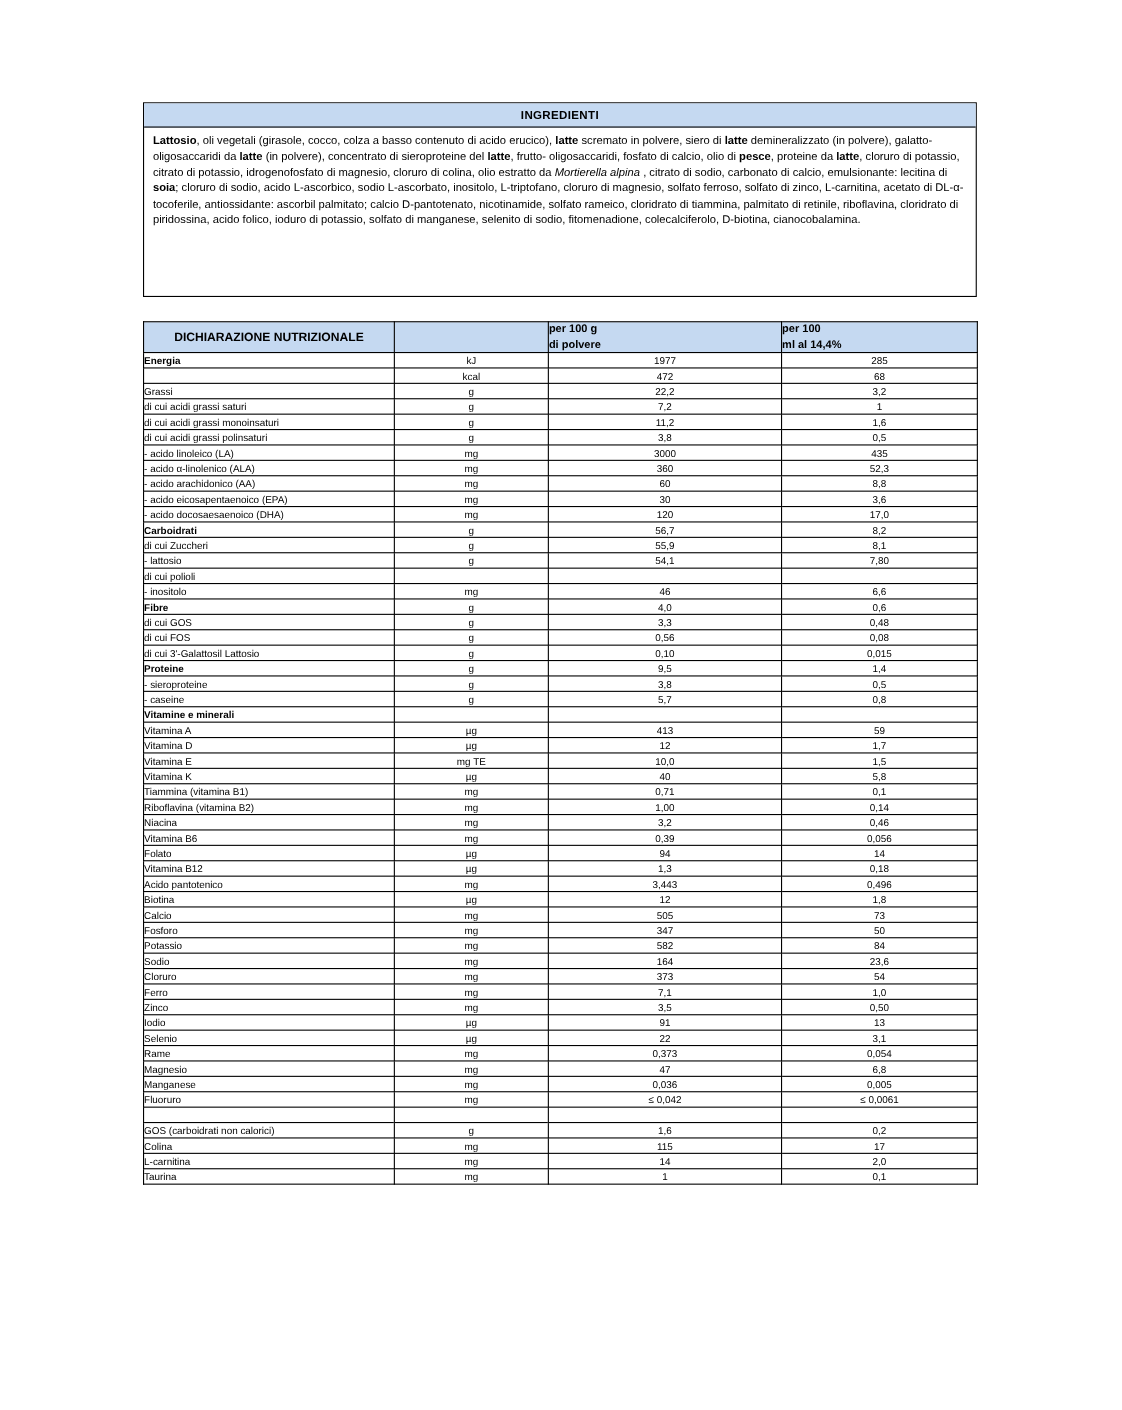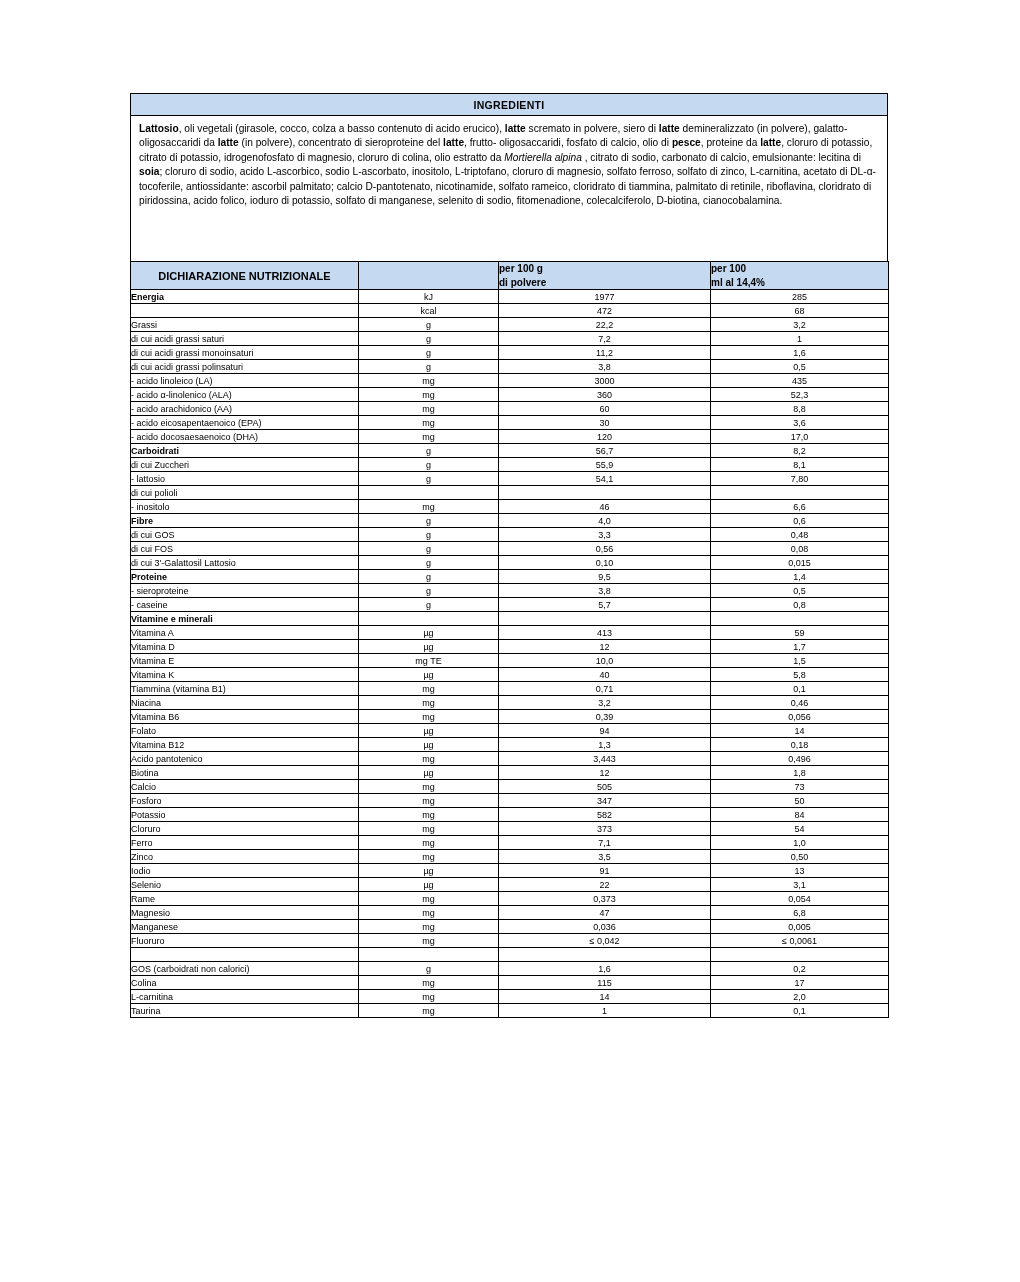--- a/index.html
+++ b/index.html
@@ -54,20 +54,21 @@
     position: absolute;
     left: 130px;
     top: 261px;
     width: 758px;
   }
   table.nutri {
     border-collapse: collapse;
     width: 758px;
     table-layout: fixed;
     font-size: 9px;
+    margin-top: 31px;
   }
   table.nutri col.c1 { width: 228px; }
   table.nutri col.c2 { width: 140px; }
   table.nutri col.c3 { width: 212px; }
   table.nutri col.c4 { width: 178px; }
 
   table.nutri td, table.nutri th {
     border: 1px solid #000;
     padding: 0;
     height: 13px;
@@ -315,20 +316,26 @@
             <td class="val">40</td>
             <td class="val">5,8</td>
           </tr>
           <tr>
             <td class="label">Tiammina (vitamina B1)</td>
             <td class="unit">mg</td>
             <td class="val">0,71</td>
             <td class="val">0,1</td>
           </tr>
           <tr>
+            <td class="label">Riboflavina (vitamina B2)</td>
+            <td class="unit">mg</td>
+            <td class="val">1,00</td>
+            <td class="val">0,14</td>
+          </tr>
+          <tr>
             <td class="label">Niacina</td>
             <td class="unit">mg</td>
             <td class="val">3,2</td>
             <td class="val">0,46</td>
           </tr>
           <tr>
             <td class="label">Vitamina B6</td>
             <td class="unit">mg</td>
             <td class="val">0,39</td>
             <td class="val">0,056</td>
@@ -367,20 +374,26 @@
             <td class="label">Fosforo</td>
             <td class="unit">mg</td>
             <td class="val">347</td>
             <td class="val">50</td>
           </tr>
           <tr>
             <td class="label">Potassio</td>
             <td class="unit">mg</td>
             <td class="val">582</td>
             <td class="val">84</td>
+          </tr>
+          <tr>
+            <td class="label">Sodio</td>
+            <td class="unit">mg</td>
+            <td class="val">164</td>
+            <td class="val">23,6</td>
           </tr>
           <tr>
             <td class="label">Cloruro</td>
             <td class="unit">mg</td>
             <td class="val">373</td>
             <td class="val">54</td>
           </tr>
           <tr>
             <td class="label">Ferro</td>
             <td class="unit">mg</td>

